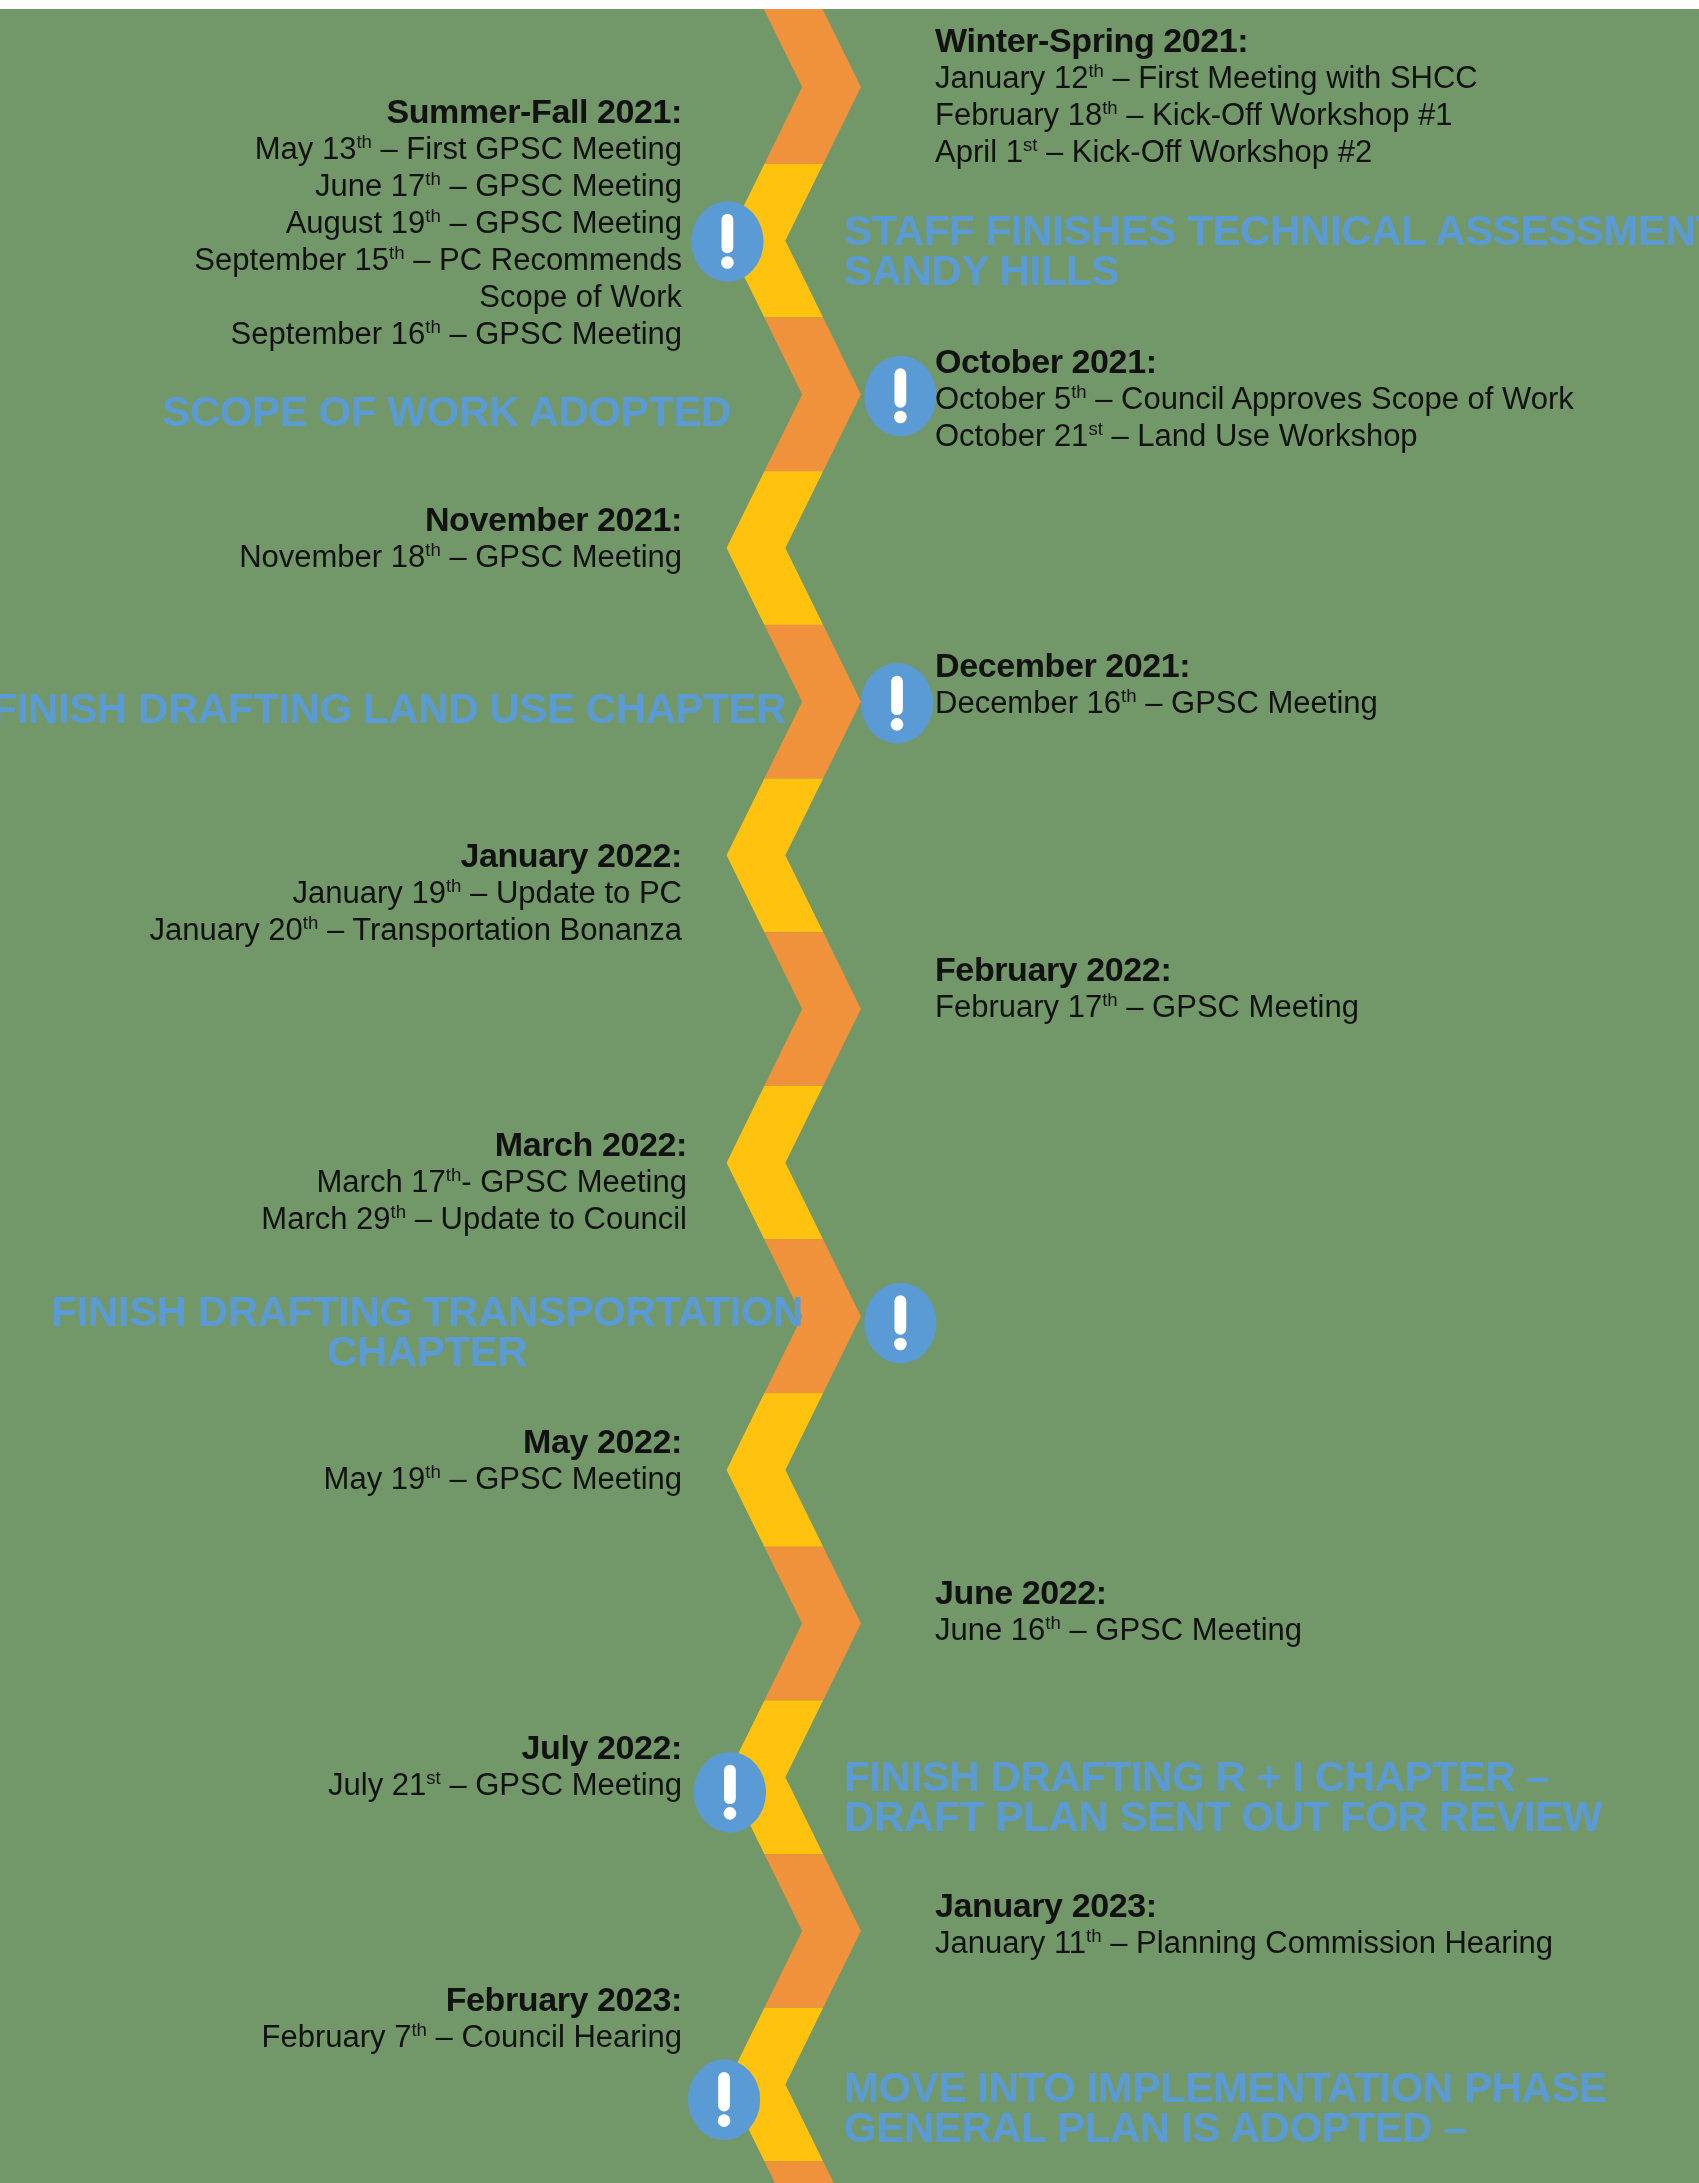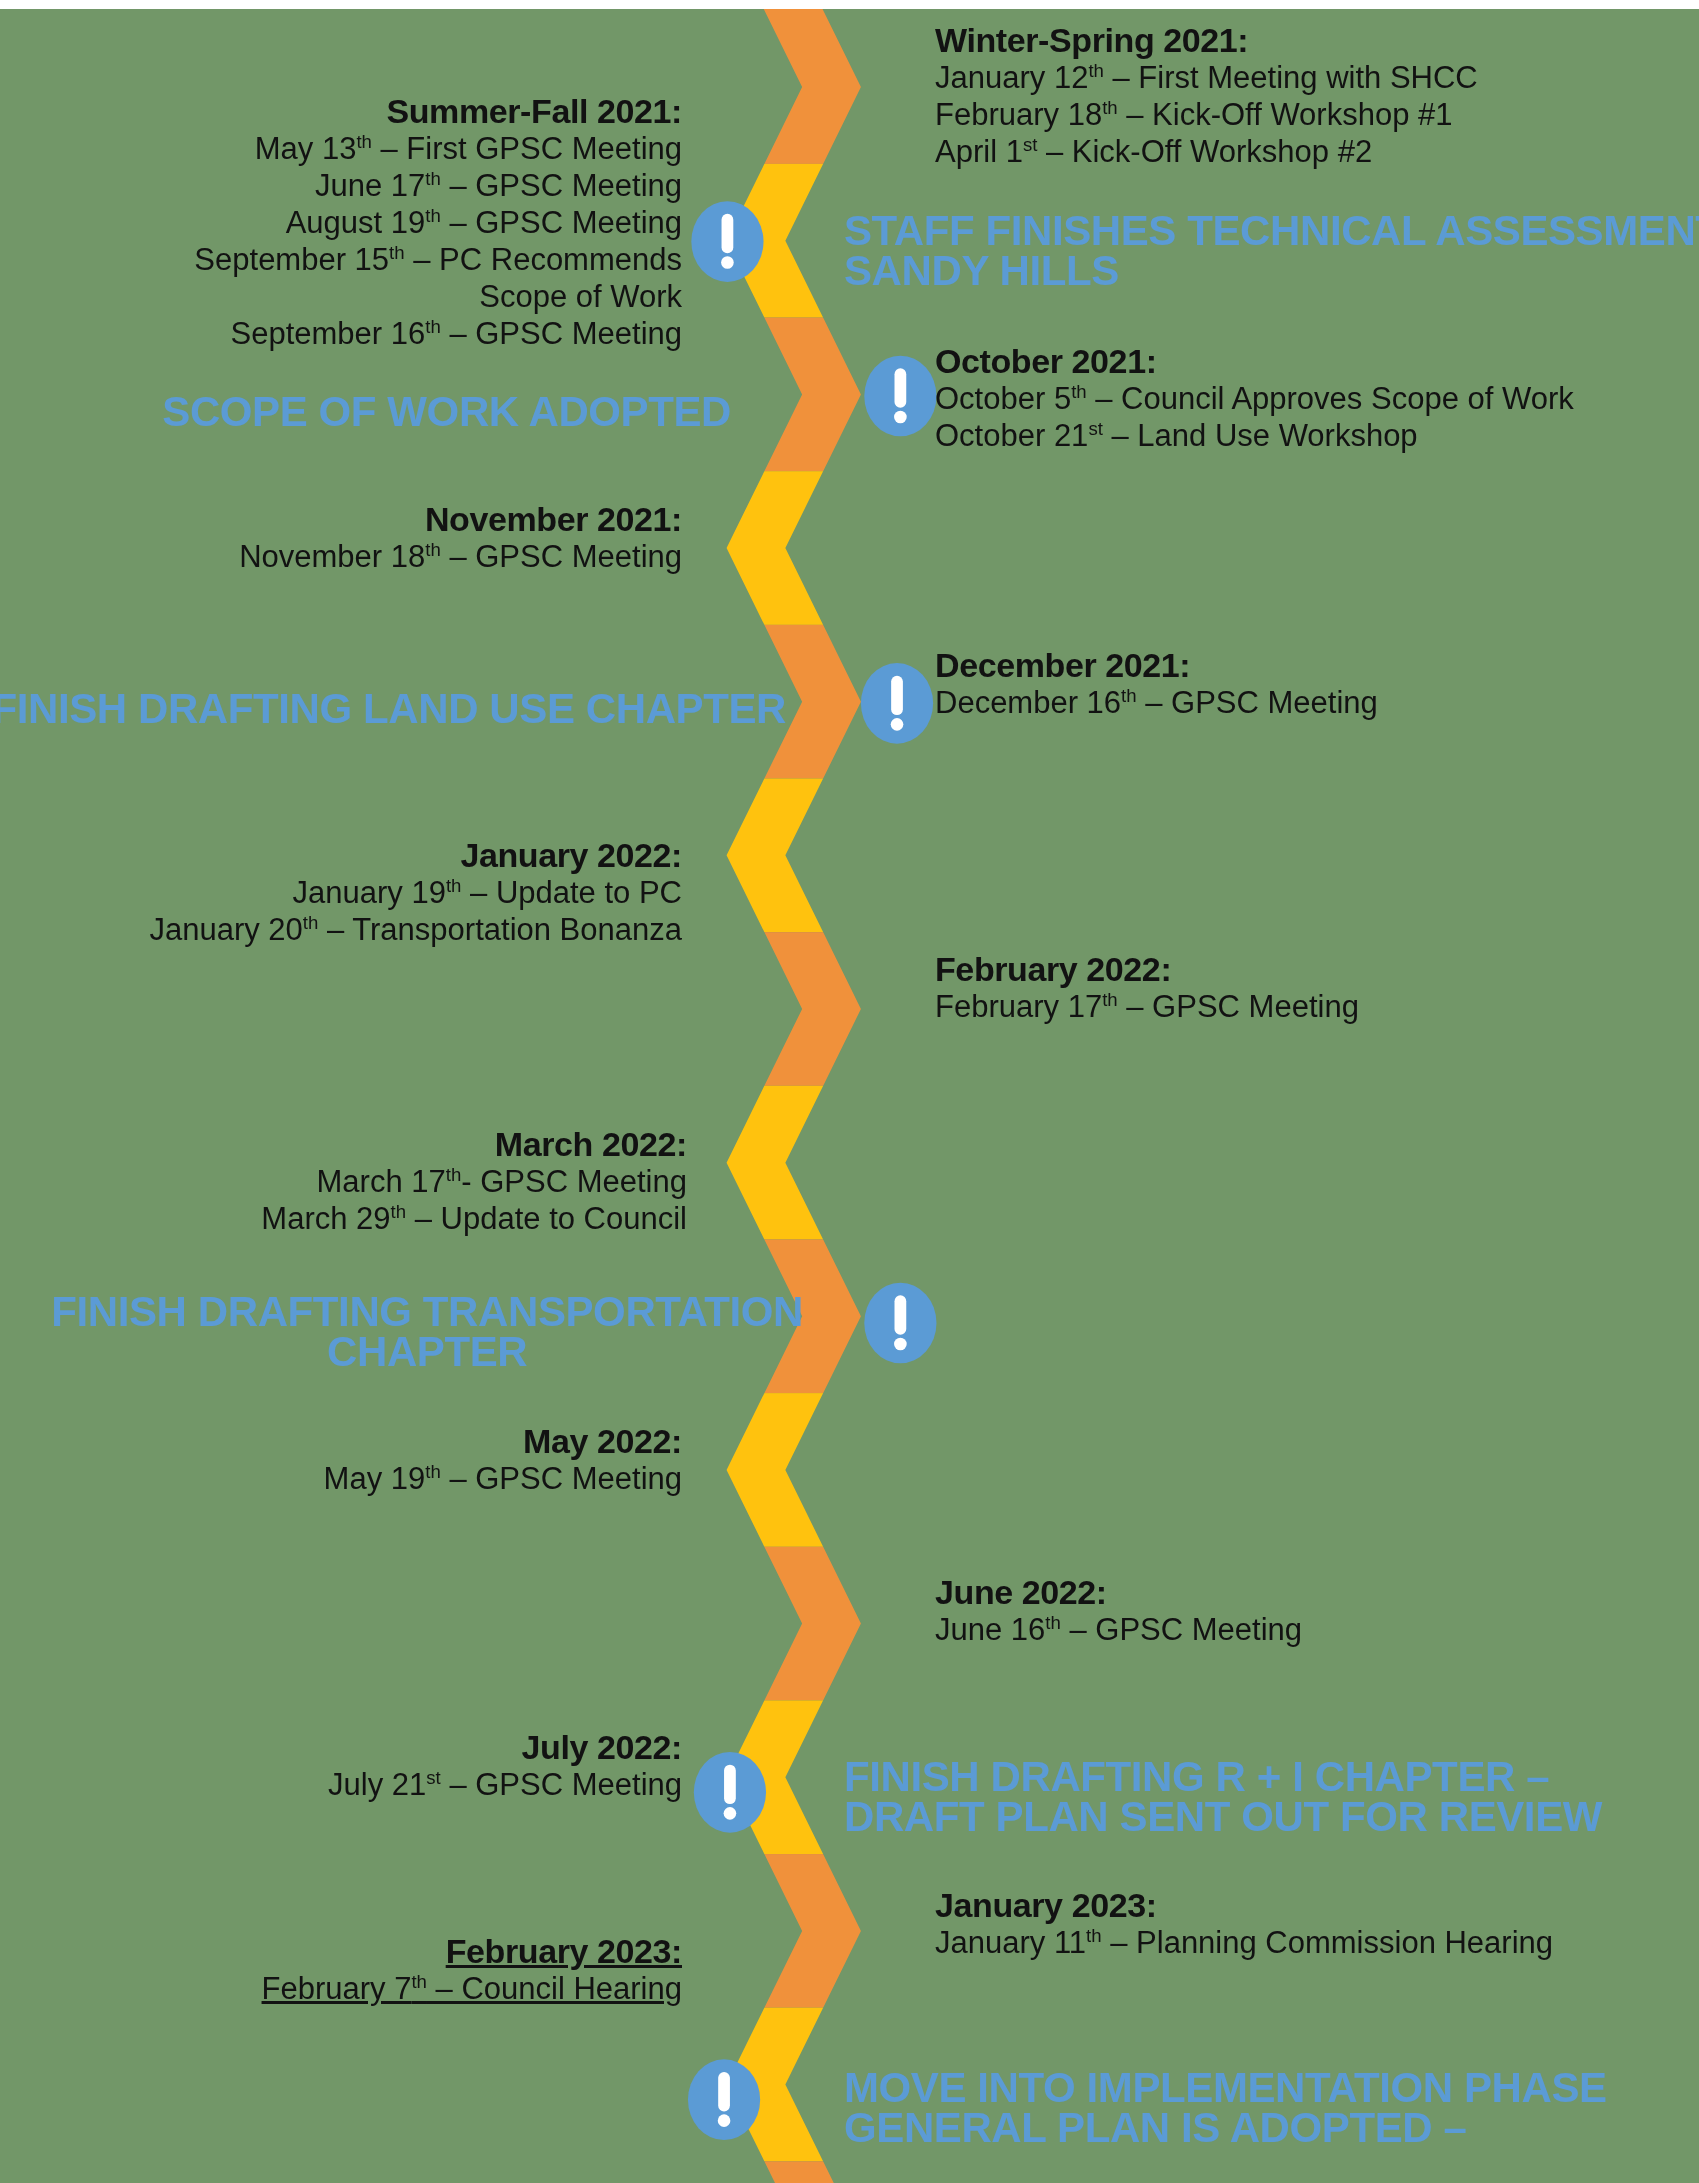--- a/index.html
+++ b/index.html
@@ -158,21 +158,21 @@
       <div class="t-line">June 16<sup>th</sup> – GPSC Meeting</div>
     </div>
     <div class="entry left" style="top: 1720px; right: 1018px; color: rgb(18, 18, 18);">
       <div class="t-title">July 2022:</div>
       <div class="t-line">July 21<sup>st</sup> – GPSC Meeting</div>
     </div>
     <div class="entry right" style="top: 1878px; left: 935px; color: rgb(18, 18, 18);">
       <div class="t-title">January 2023:</div>
       <div class="t-line">January 11<sup>th</sup> – Planning Commission Hearing</div>
     </div>
-    <div class="entry left" style="top: 1924px; right: 1018px; color: rgb(18, 18, 18); text-decoration: underline;">
+    <div class="entry left" style="top: 1972px; right: 1018px; color: rgb(18, 18, 18);">
       <div class="t-title">February 2023:</div>
       <div class="t-line">February 7<sup>th</sup> – Council Hearing</div>
     </div>
     <div class="milestone right" style="top: 202px; left: 844px; color: rgb(91, 155, 213);">
       <div class="t-line">STAFF FINISHES TECHNICAL ASSESSMENT OF</div>
       <div class="t-line">SANDY HILLS</div>
     </div>
     <div class="milestone left" style="top: 383px; right: 969px; color: rgb(91, 155, 213);">
       <div class="t-line">SCOPE OF WORK ADOPTED</div>
     </div>

